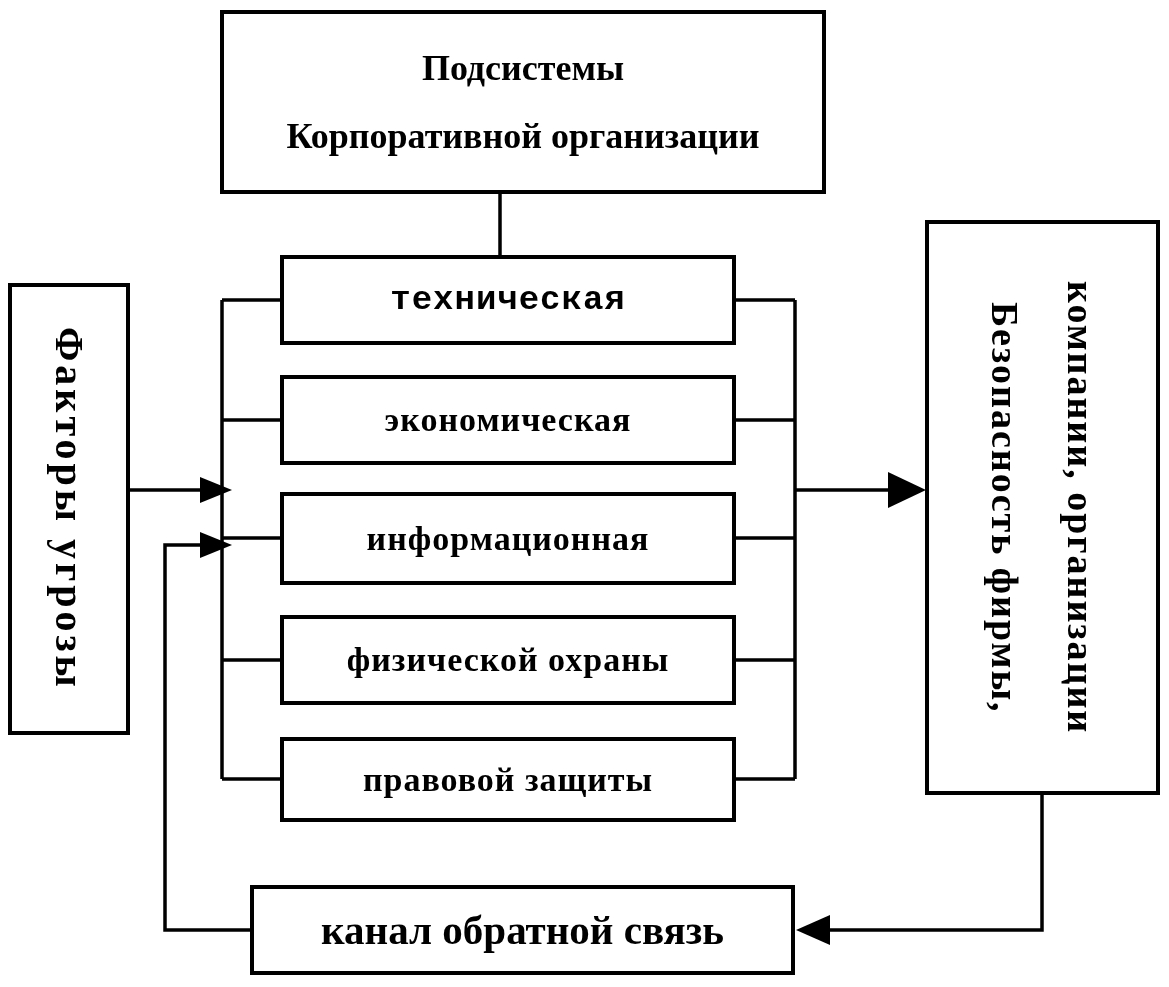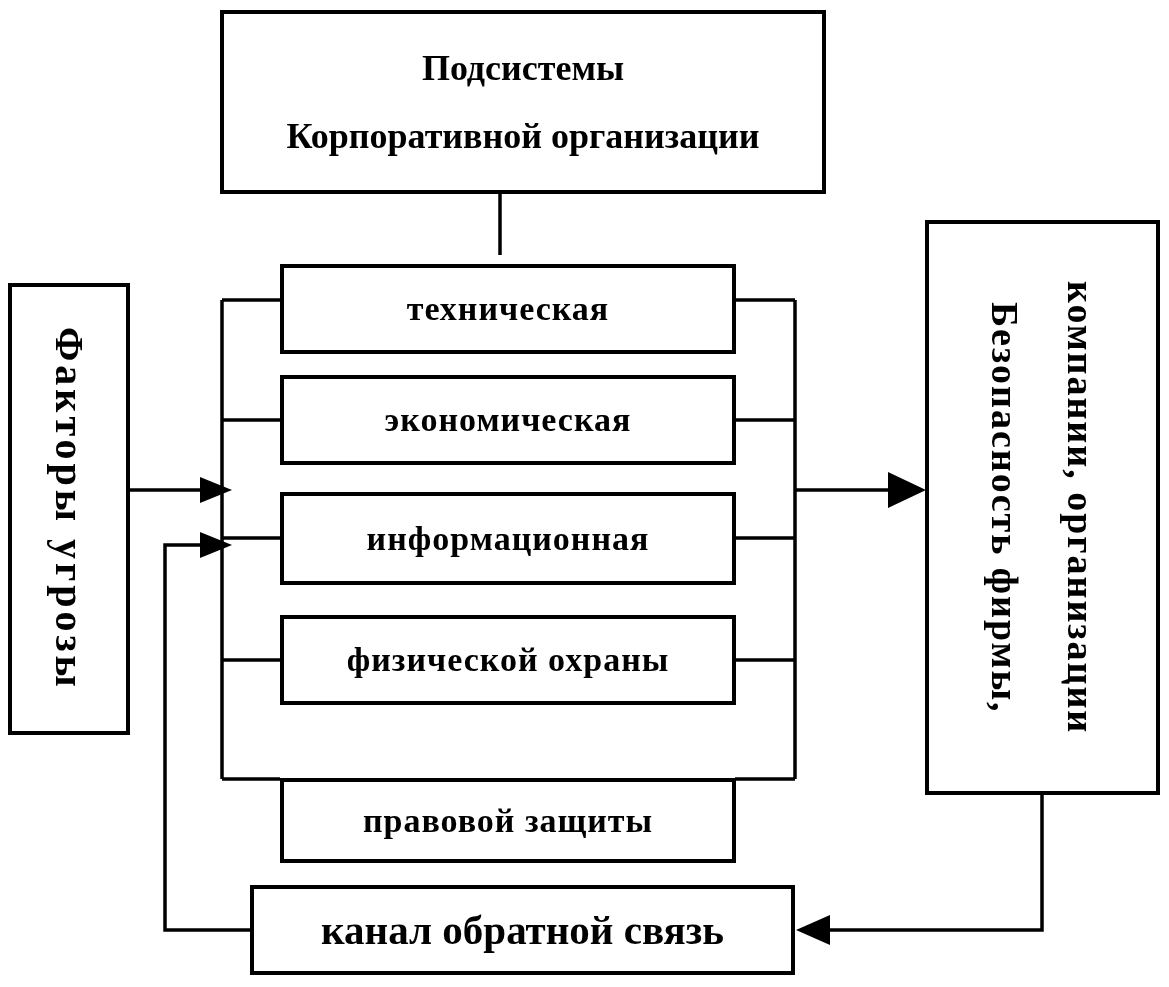--- a/index.html
+++ b/index.html
@@ -44,25 +44,25 @@
     width: 122px; height: 452px;
     font-size: 40px;
   }
   .subsystem-box {
     left: 280px;
     width: 456px;
     height: 90px;
     font-size: 34px;
     letter-spacing: 1px;
   }
-  .sub-1 { top: 264px; }
+  .sub-1 { top: 255px; font-family: Liberation Mono, monospace; }
   .sub-2 { top: 375px; }
   .sub-3 { top: 492px; height: 93px; }
   .sub-4 { top: 615px; align-items: center; }
-  .sub-5 { top: 778px; height: 85px; }
+  .sub-5 { top: 737px; height: 85px; }
   .result-box {
     left: 925px; top: 220px;
     width: 235px; height: 575px;
     font-size: 38px;
   }
   .feedback-box {
     left: 250px; top: 885px;
     width: 545px; height: 90px;
     font-size: 41px;
   }

